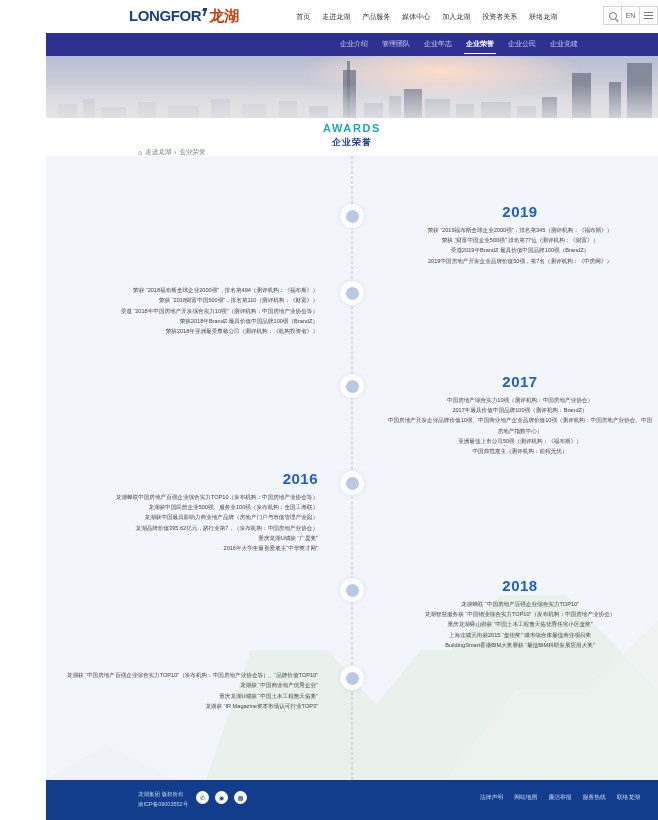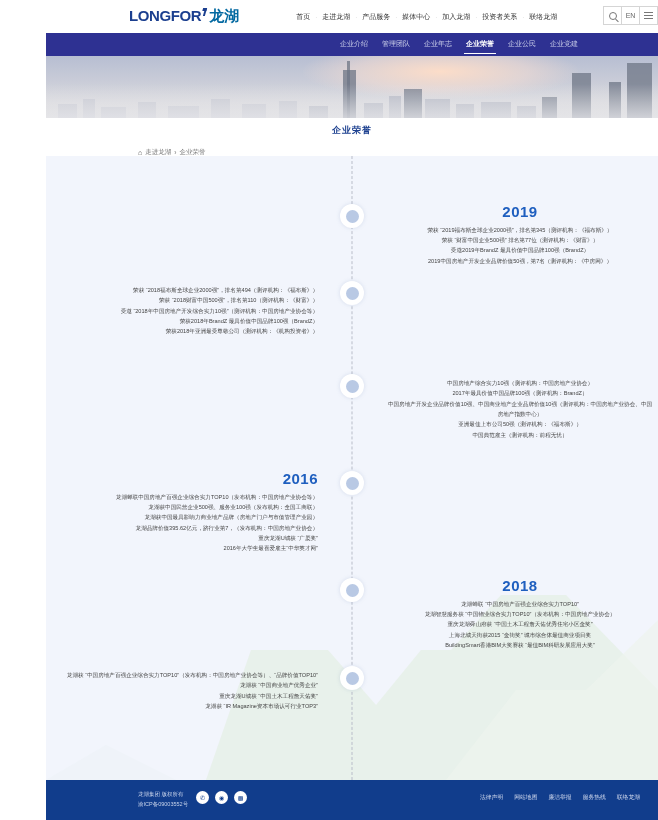--- a/index.html
+++ b/index.html
@@ -20,21 +20,21 @@
   .logo { margin-left:83px; display:flex; align-items:flex-start; }
   .logo-en {
     font-size:15px; font-weight:bold; letter-spacing:-0.4px;
     color:#1b3f8f; font-family:"Liberation Sans",sans-serif;
   }
   .logo-tick {
     display:inline-block; width:4px; height:8px;
     border-top:3px solid #1b3f8f; border-right:2px solid #1b3f8f;
     transform:skewX(-16deg); margin:1px 2px 0 1px;
   }
-  .logo-cn { font-size:15px; font-weight:bold; color:#0369a1; margin-left:1px; }
+  .logo-cn { font-size:15px; font-weight:bold; color:#c2410c; margin-left:1px; }
 
   .mainnav { display:flex; align-items:center; margin-left:52px; gap:0px; }
   .mainnav .nv {
     font-size:7px; color:#333; padding:0 5px; white-space:nowrap; cursor:pointer;
   }
   .mainnav .sep { font-size:6px; color:#bbb; }
 
   .nav-tools { position:absolute; right:0px; top:6px; display:flex; }
   .nav-tools .tool {
     width:19px; height:19px; border:1px solid #d5d5d5; margin-left:-1px;
@@ -217,20 +217,21 @@
     <div class="bld dk" style="left:81%;width:2.5%;height:34%"></div>
     <div class="bld dk" style="left:86%;width:3%;height:72%"></div>
     <div class="bld dk" style="left:92%;width:2%;height:58%"></div>
     <div class="bld dk" style="left:95%;width:4%;height:88%"></div>
     <div class="hero-haze"></div>
   </div>
 
   <div class="content">
 
     <div class="awards-title">
+      <div class="awards-en">AWARDS</div>
       <div class="awards-cn">企业荣誉</div>
     </div>
 
     <div class="breadcrumb">
       <span class="home-ic">⌂</span>
       <span>走进龙湖</span>
       <span>›</span>
       <span>企业荣誉</span>
     </div>
 
@@ -268,20 +269,21 @@
                 <li>荣获2018年BrandZ 最具价值中国品牌100强（BrandZ）</li>
                 <li>荣获2018年亚洲最受尊敬公司（测评机构：《机构投资者》）</li>
               </ul>
             </div>
           </div>
           <div class="entry" style="top: 218px;">
             <div class="dot">
               <i></i>
             </div>
             <div class="side right">
+              <div class="yr">2017</div>
               <ul class="items">
                 <li>中国房地产综合实力10强（测评机构：中国房地产业协会）</li>
                 <li>2017年最具价值中国品牌100强（测评机构：BrandZ）</li>
                 <li class="wrap">中国房地产开发企业品牌价值10强、中国商业地产企业品牌价值10强（测评机构：中国房地产业协会、中国房地产指数中心）</li>
                 <li>亚洲最佳上市公司50强（测评机构：《福布斯》）</li>
                 <li>中国典范雇主（测评机构：前程无忧）</li>
               </ul>
             </div>
           </div>
           <div class="entry" style="top: 315px;">

